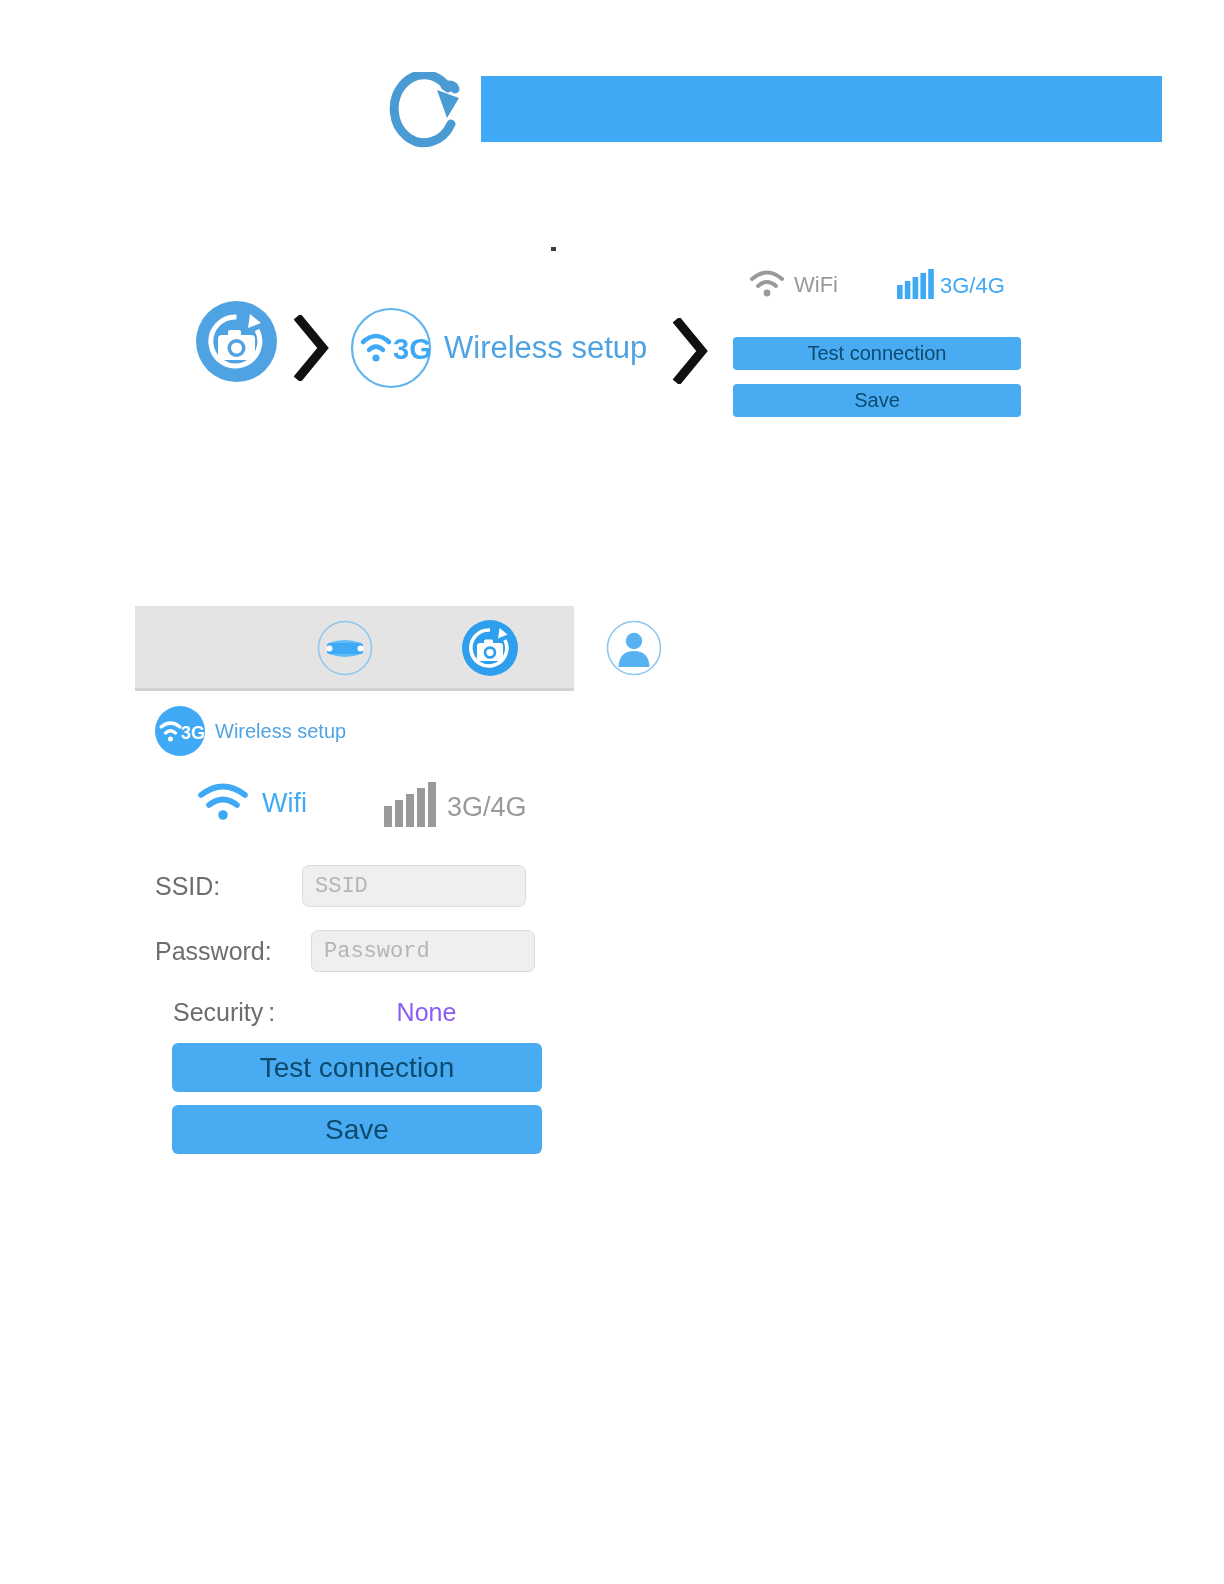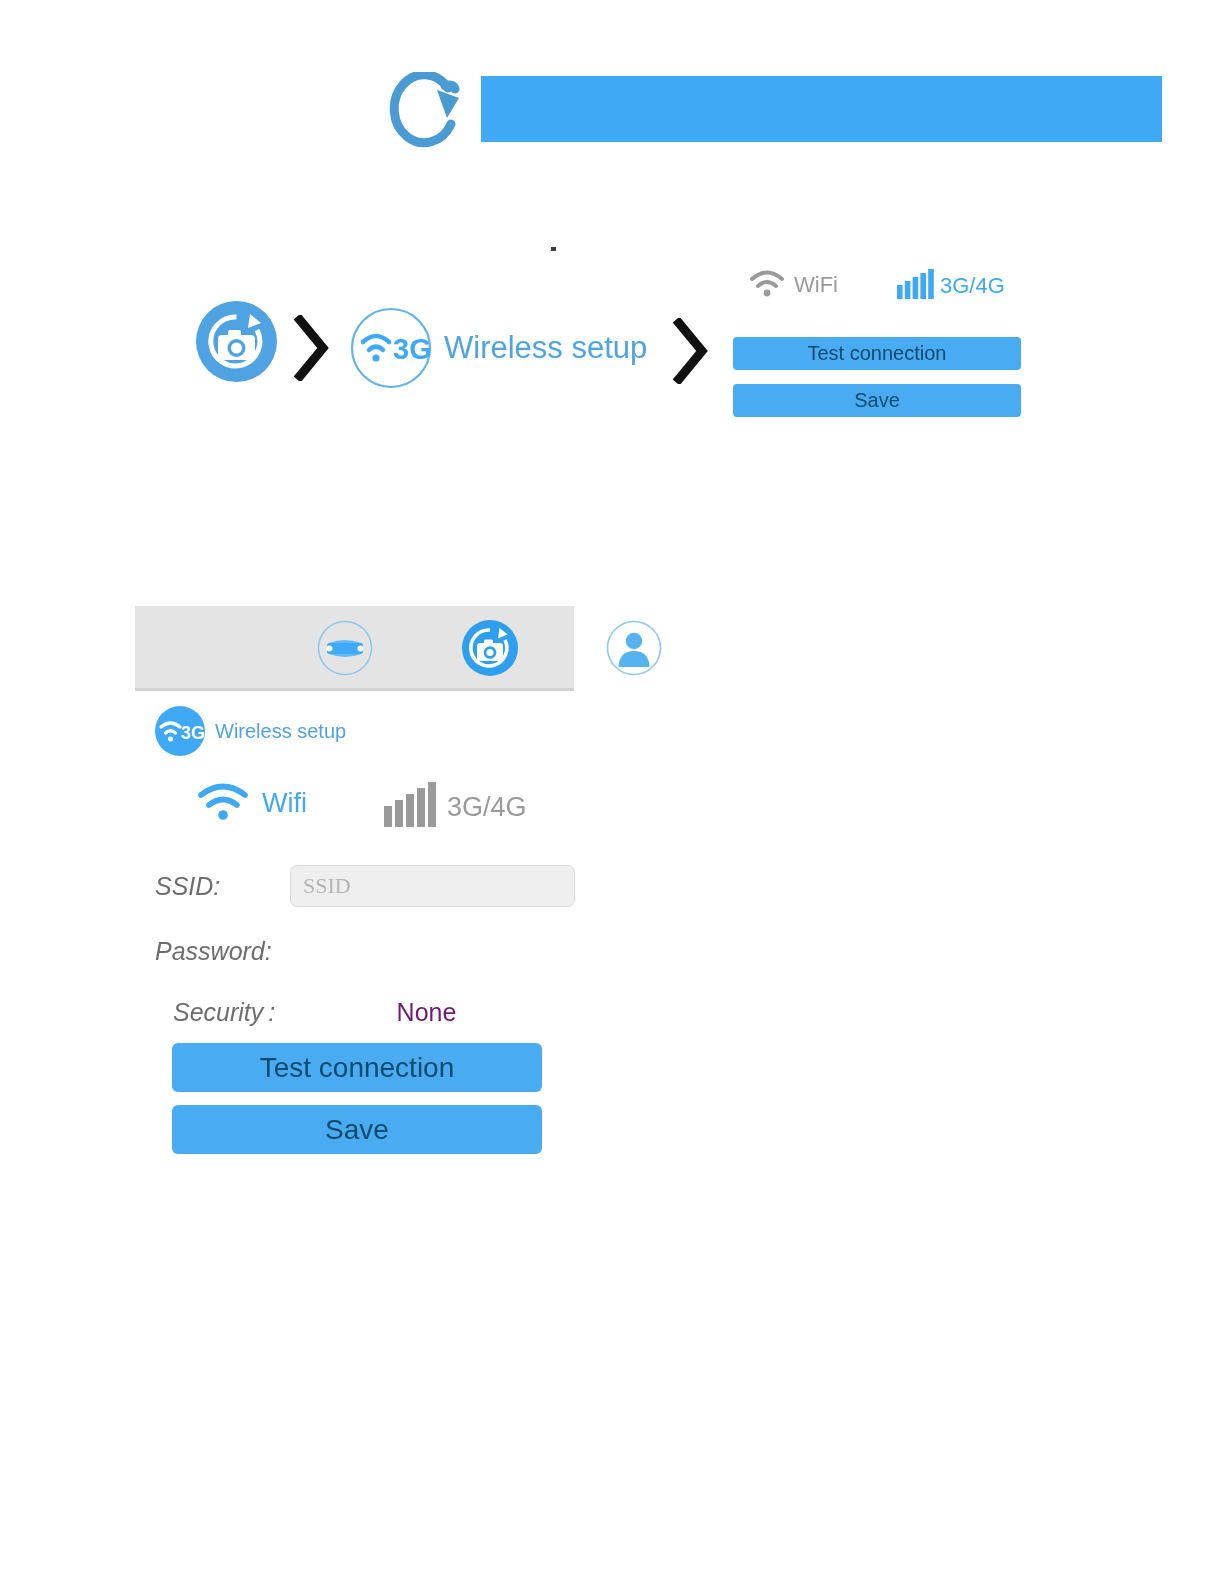--- a/index.html
+++ b/index.html
@@ -192,41 +192,40 @@
   }
   #row-ssid     { top: 864px; }
   #row-password { top: 929px; gap: 9px; }
   #row-security { top: 990px; margin-left: 18px; }
 
   .form-label {
     width: 147px;
     font-size: 25px;
     color: #6D6D6D;
     white-space: nowrap;
-    font-style: italic;
   }
   .form-input {
-    width: 285px;
+    width: 224px;
     height: 42px;
     box-sizing: border-box;
     background: #EFEFEF;
     border: 1px solid #DCDCDC;
     border-radius: 7px;
     font-size: 22px;
     color: #a16207;
-    font-family: Liberation Serif, serif;
+    font-family: Liberation Mono, monospace;
     padding: 0 12px;
     outline: none;
   }
   .form-input::placeholder { color: #B5B5B5; opacity: 1; }
   #security-value {
     width: 243px;
     text-align: center;
     font-size: 25px;
-    color: #701a75;
+    color: #8b5cf6;
     padding-right: 30px;
     box-sizing: border-box;
   }
 
   #panel-test-btn {
     position: absolute;
     left: 172px; top: 1043px;
     width: 370px; height: 49px;
     font-size: 28px;
     line-height: 49px;
@@ -417,20 +416,21 @@
   </div>
 </div>
 
 <div class="form-row" id="row-ssid">
   <span class="form-label">SSID:</span>
   <input class="form-input" type="text" placeholder="SSID" style="">
 </div>
 
 <div class="form-row" id="row-password">
   <span class="form-label">Password:</span>
+  <input class="form-input" type="text" placeholder="Password" style="">
 </div>
 
 <div class="form-row" id="row-security">
   <span class="form-label">Security :</span>
   <span id="security-value">None</span>
 </div>
 
 <button class="btn-blue" id="panel-test-btn">Test connection</button>
 <button class="btn-blue" id="panel-save-btn">Save</button>
 

